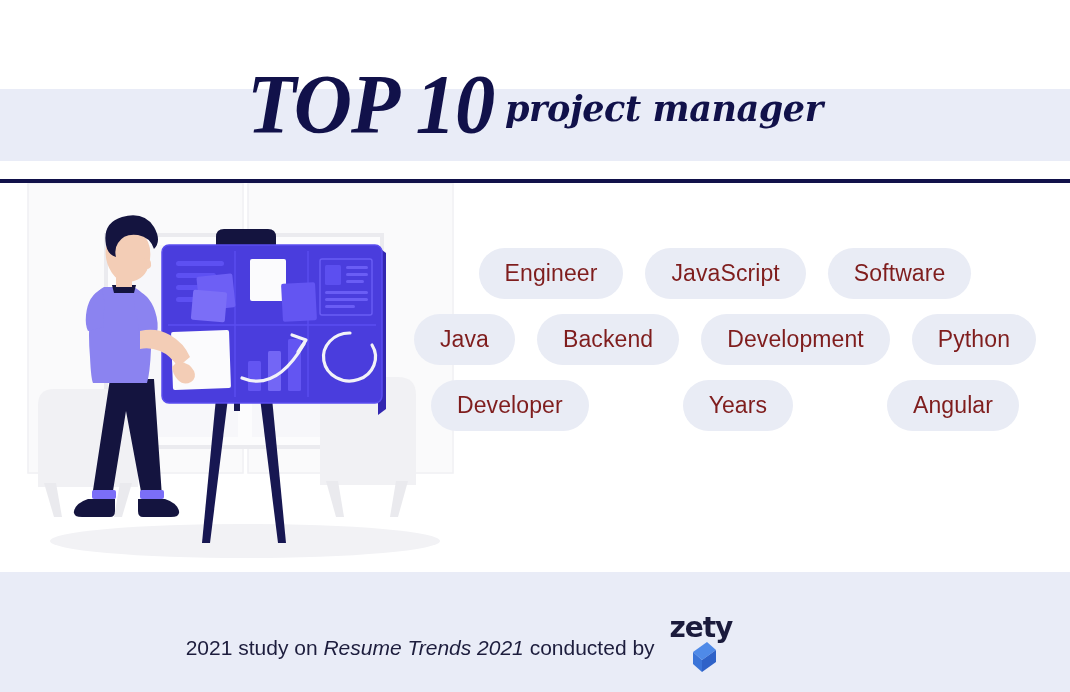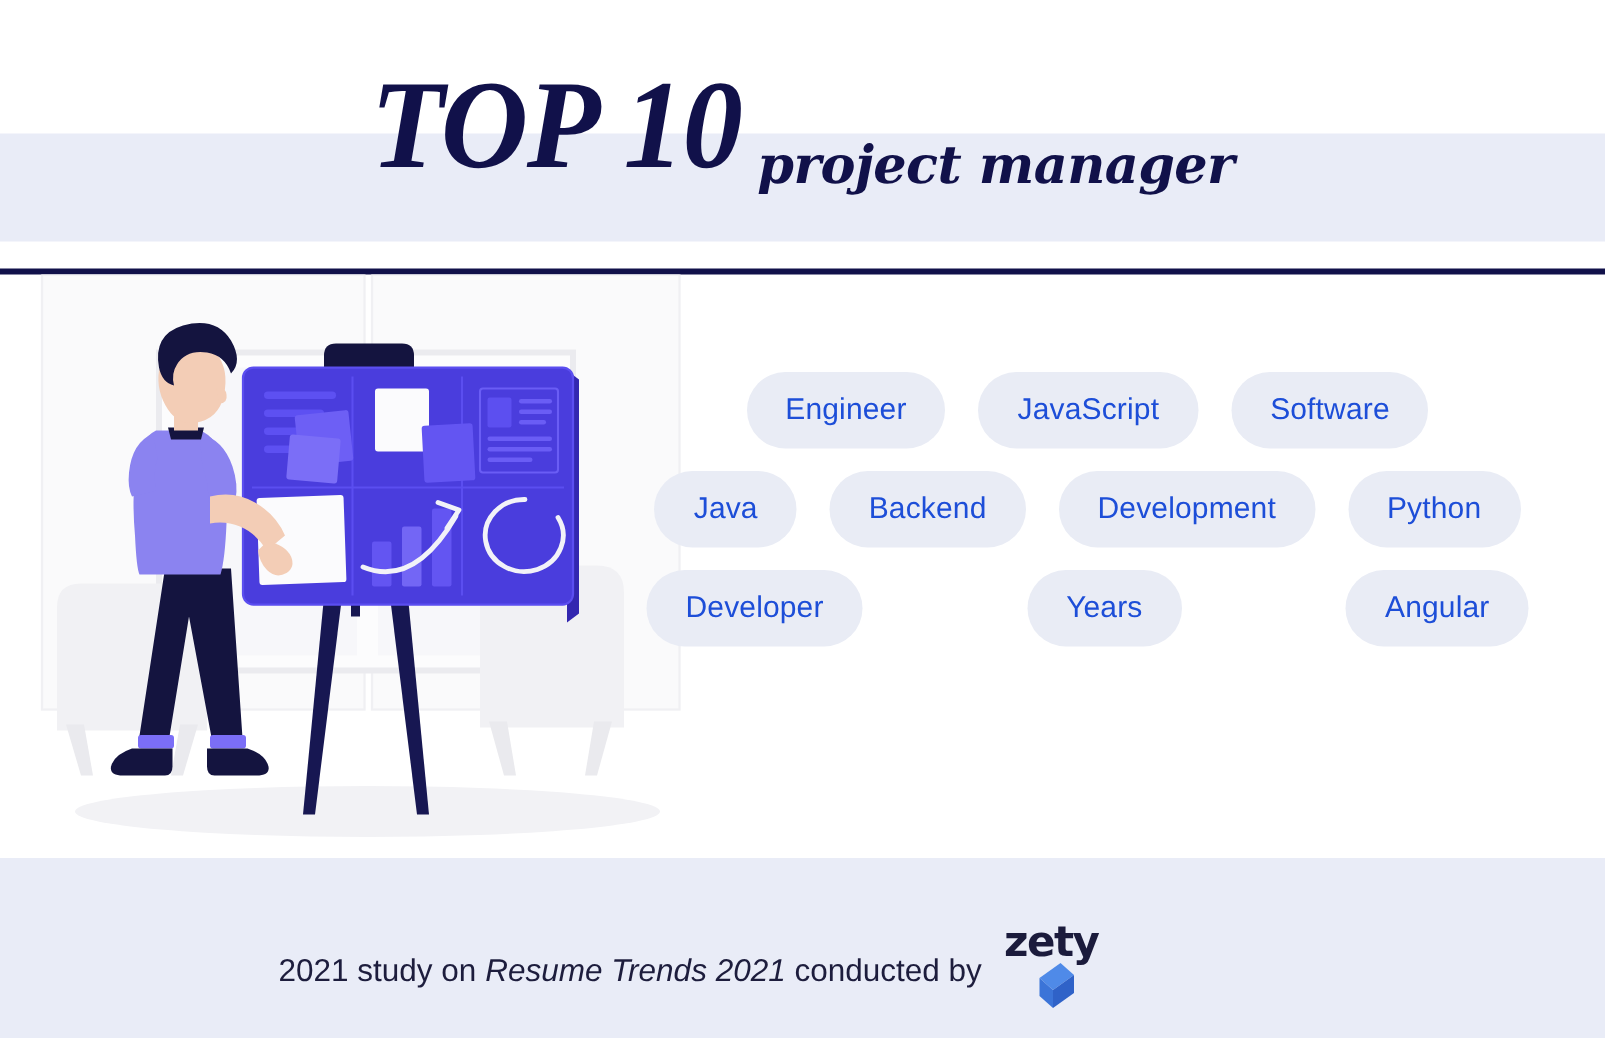--- a/index.html
+++ b/index.html
@@ -42,25 +42,25 @@
     top: 179px;
     width: 1070px;
     height: 4px;
     background: #11114a;
   }
 
   
   .headline {
     position: absolute;
     left: 0;
-    top: 20px;
+    top: 50px;
     width: 1070px;
     height: 110px;
     display: flex;
-    align-items: flex-end;
+    align-items: center;
     justify-content: center;
     pointer-events: none;
   }
   .top10 {
     font-family: "Liberation Serif", serif;
     font-style: italic;
     font-weight: bold;
     font-size: 84px;
     line-height: 92px;
     letter-spacing: -1px;
@@ -93,29 +93,29 @@
     display: flex;
     align-items: center;
     margin-bottom: 15px;
     height: 51px;
   }
   .kw-row.r1 { justify-content: center; }
   .kw-row.r2 { justify-content: center; }
   .kw-row.r3 { justify-content: space-between; }
   .pill {
     background: #e9ecf5;
-    color: #1d4ed8;
+    color: #7f1d1d;
     border-radius: 26px;
     height: 51px;
     display: inline-flex;
     align-items: center;
     justify-content: center;
     padding: 0 26px;
     margin: 0 11px;
-    font-size: 20px;
+    font-size: 23px;
     letter-spacing: 0.1px;
     white-space: nowrap;
     box-sizing: border-box;
   }
 
   
   .footer {
     position: absolute;
     left: 0;
     top: 614px;

